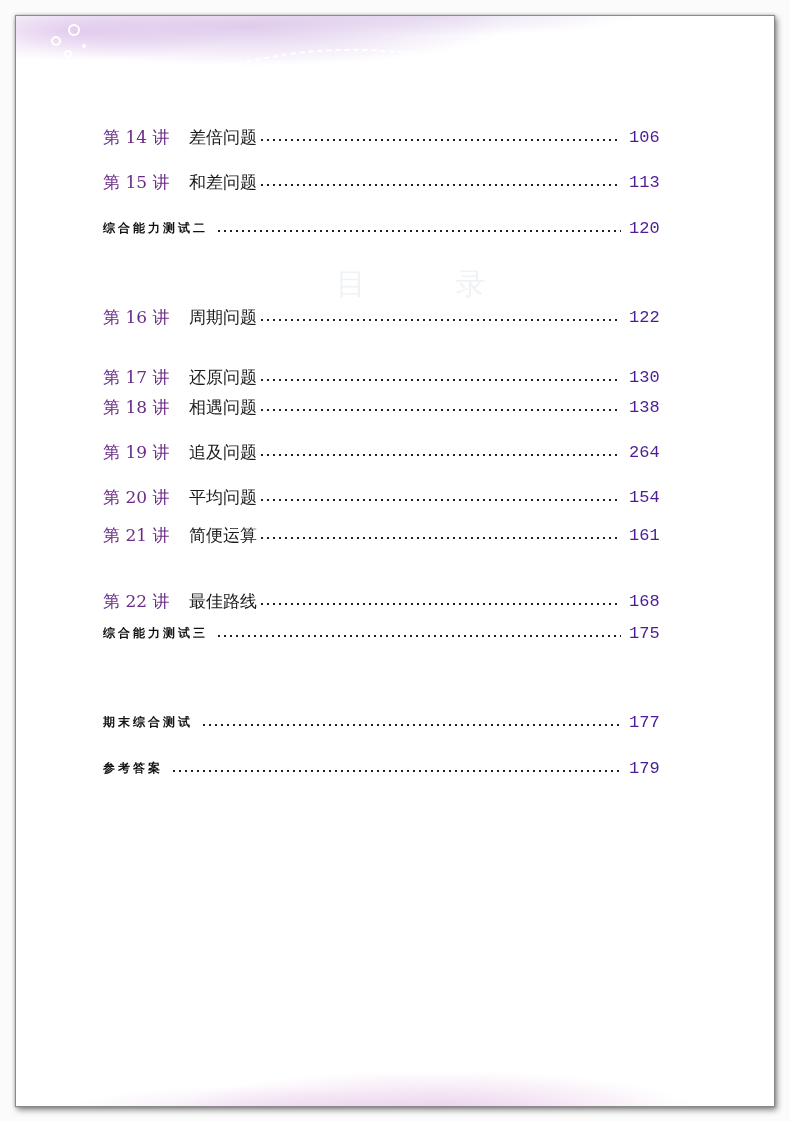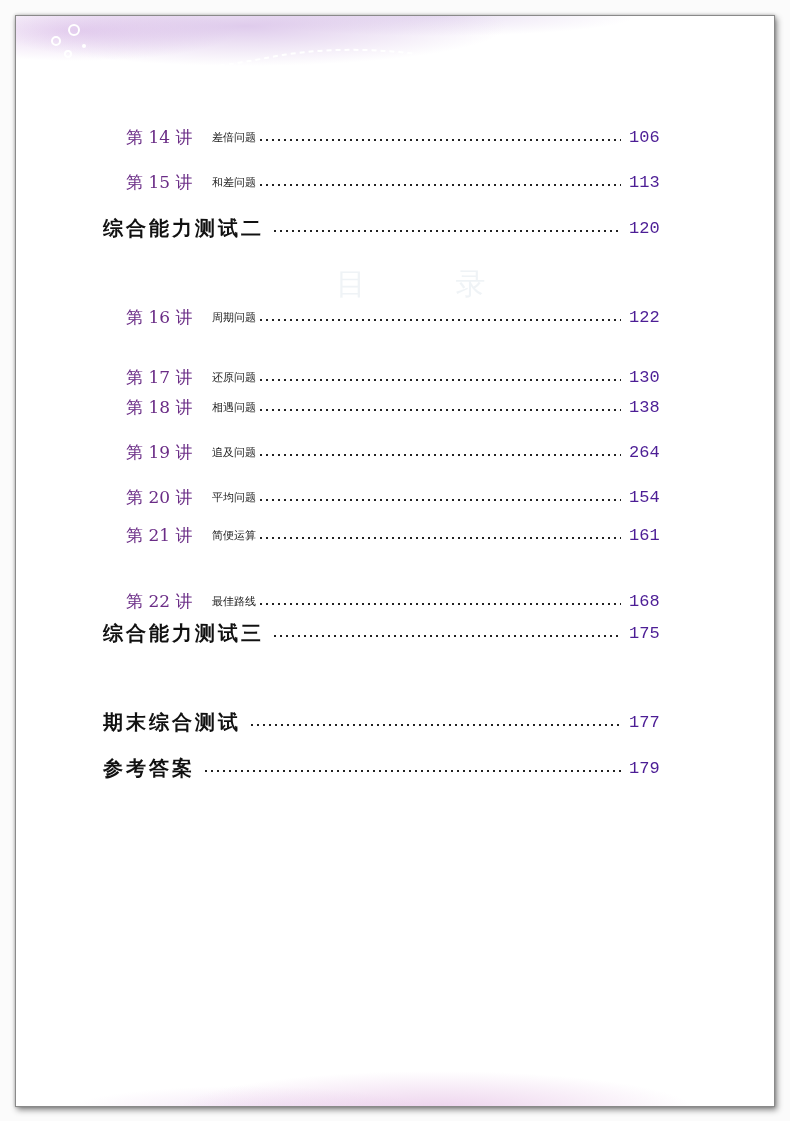--- a/index.html
+++ b/index.html
@@ -70,31 +70,30 @@
       display: flex;
       align-items: center;
       white-space: nowrap;
     }
     .lecture-no {
       color: #6a2c86;
       font-size: 17px;
       font-family: "DejaVu Serif", serif;
       width: 86px;
       flex: 0 0 auto;
-      margin-left: 23px;
     }
     .lecture-title {
       color: #1a1a1a;
-      font-size: 11px;
+      font-size: 17px;
       font-family: "DejaVu Serif", serif;
       flex: 0 0 auto;
     }
     .section-title {
       color: #111111;
-      font-size: 20px;
+      font-size: 12px;
       font-weight: bold;
       letter-spacing: 3px;
       font-family: Liberation Mono, monospace;
       flex: 0 0 auto;
       margin-right: 6px;
     }
     .dots {
       flex: 1 1 auto;
       height: 2px;
       margin: 6px 8px 0 2px;

